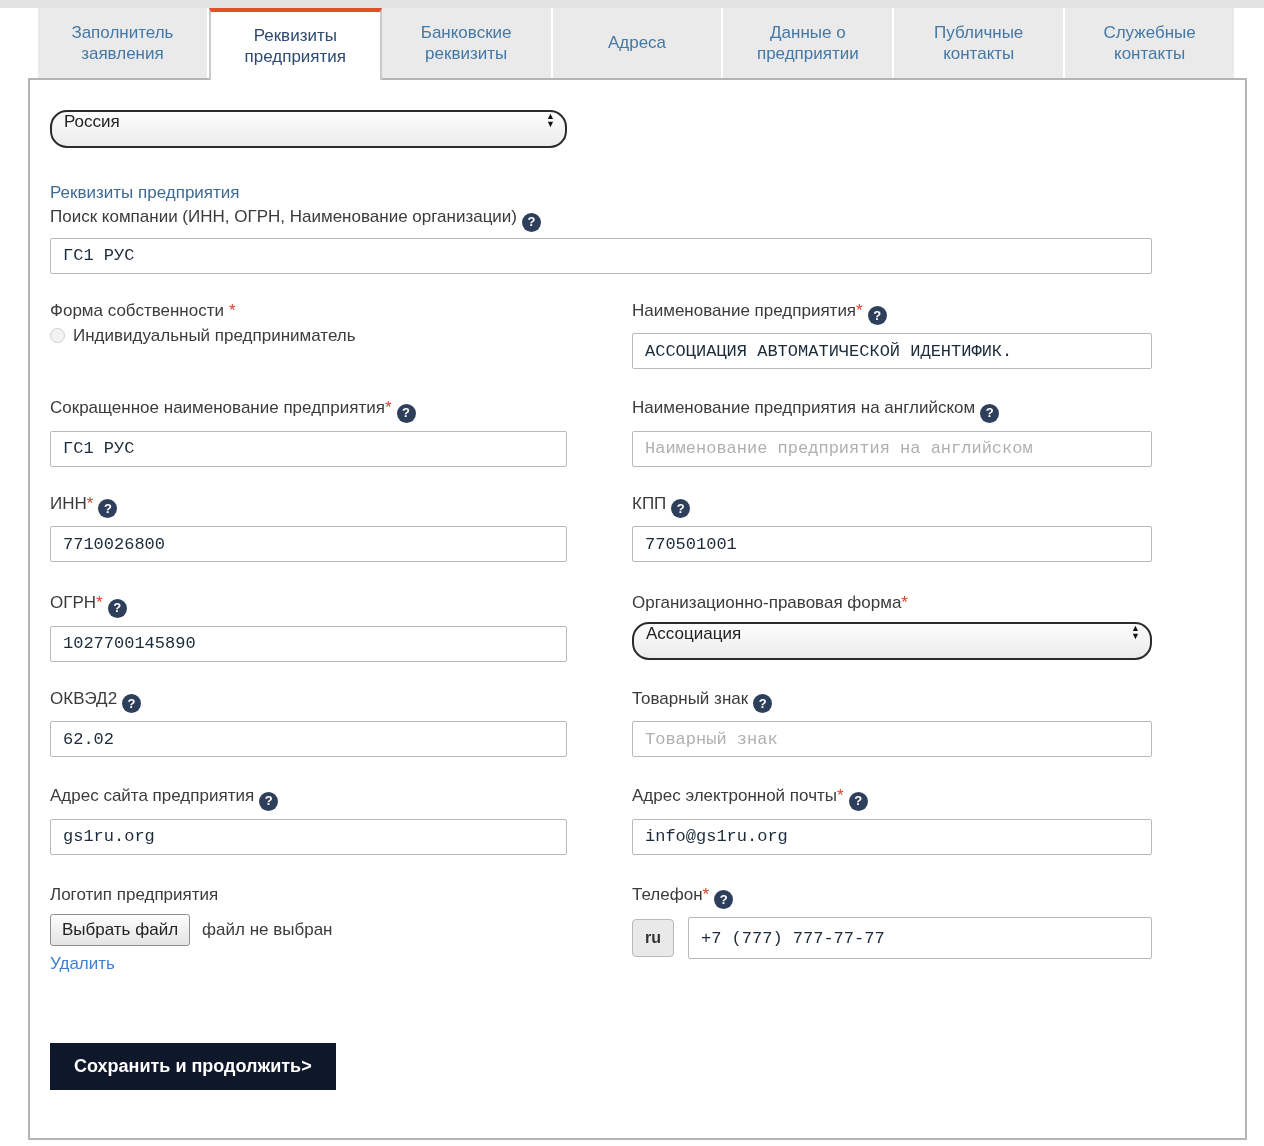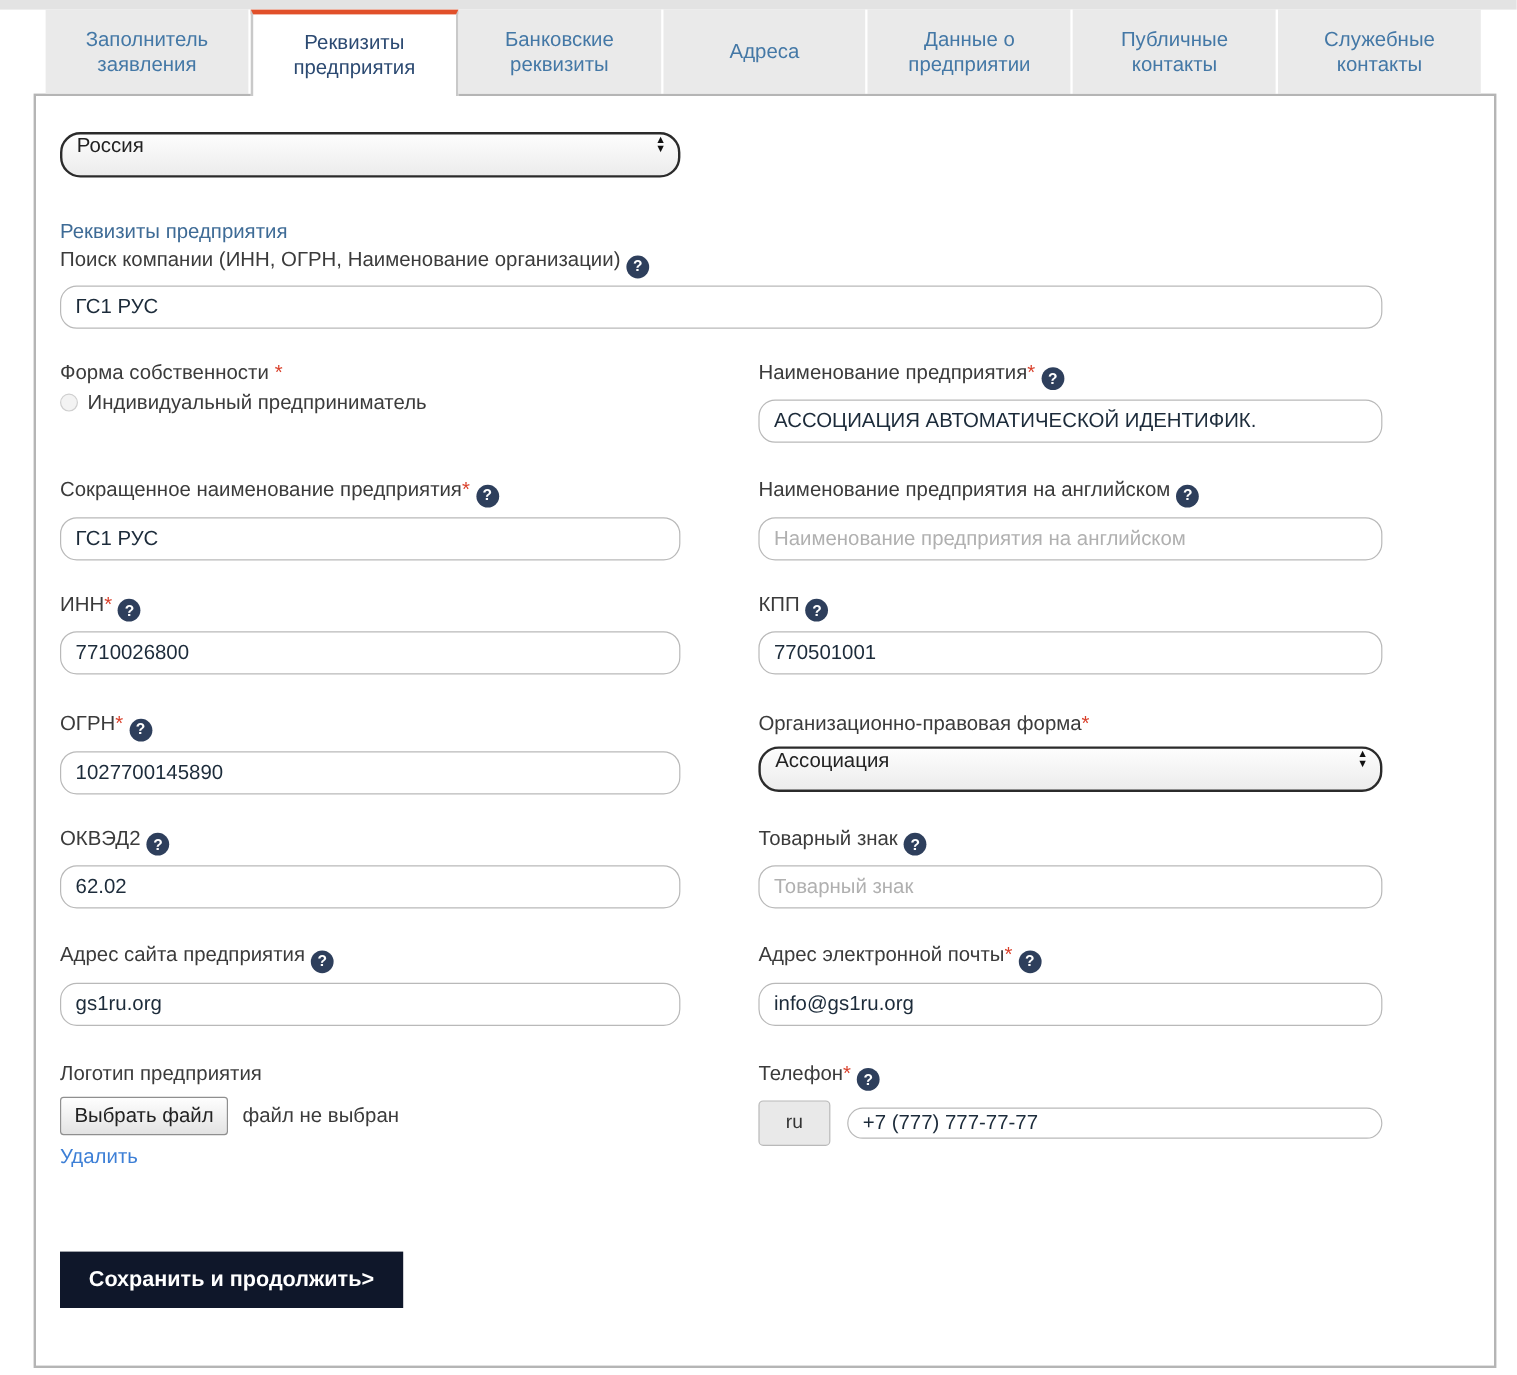--- a/index.html
+++ b/index.html
@@ -75,24 +75,24 @@
     background:#2e3f5c;
     color:#ffffff;
     font-size:13px; font-weight:bold;
     align-items:center; justify-content:center;
     vertical-align:-4px;
     margin-left:5px;
     cursor:pointer;
   }
   .tinput {
     width:100%; height:36px;
-    border:1px solid #b9b9b9; border-radius:14px;
+    border:1px solid #b9b9b9; border-radius:2px;
     padding:0 12px;
     font-size:17px; color:#1c2b3a;
-    font-family:Liberation Sans, sans-serif;
+    font-family:Liberation Mono, monospace;
     background:#ffffff;
   }
   .tinput::placeholder { color:#b0b0b0; }
 
   .selectbox {
     width:100%; height:38px;
     border:2px solid #2b2b2b; border-radius:17px;
     background:linear-gradient(#fdfdfd,#ececec);
     display:flex; 
     padding:0 10px 0 12px;
@@ -113,27 +113,28 @@
     font-size:17px; color:#222222;
     padding:5px 11px;
     font-family:inherit;
     cursor:pointer;
   }
   .file-status { font-size:17px; color:#3b3b3b; margin-left:12px; }
   .link { color:#3d7fd6; font-size:17px; text-decoration:none; display:inline-block; margin-top:6px; cursor:pointer; }
 
   .phone-row { display:flex; align-items:center; }
   .ru-box {
-    width:60px; height:38px;
+    width:42px; height:38px;
     background:#e9e9e9;
     border:1px solid #b9b9b9; border-radius:4px;
     display:flex; align-items:center; justify-content:center;
     font-size:16px; color:#333333;
     margin-right:14px;
     cursor:pointer;
+    font-weight:bold;
   }
   .phone-input { flex:1; }
 
   .save-btn {
     margin-top:69px;
     background:#0f172a;
     color:#ffffff;
     border:none;
     font-size:18px; font-weight:bold;
     font-family:inherit;
@@ -286,21 +287,21 @@
         <div class="file-row">
           <button class="file-btn">Выбрать файл</button>
           <span class="file-status">файл не выбран</span>
         </div>
         <a class="link">Удалить</a>
       </div>
       <div>
         <span class="label"><span>Телефон</span><span class="req">*</span><span class="help">?</span></span>
         <div class="phone-row">
           <span class="ru-box">ru</span>
-          <input class="tinput phone-input" style="height: 26px;" value="+7 (777) 777-77-77">
+          <input class="tinput phone-input" style="height: 42px;" value="+7 (777) 777-77-77">
         </div>
       </div>
     </div>
 
     <button class="save-btn">Сохранить и продолжить&gt;</button>
 
   </div>
 </div>
 
 </body></html>

